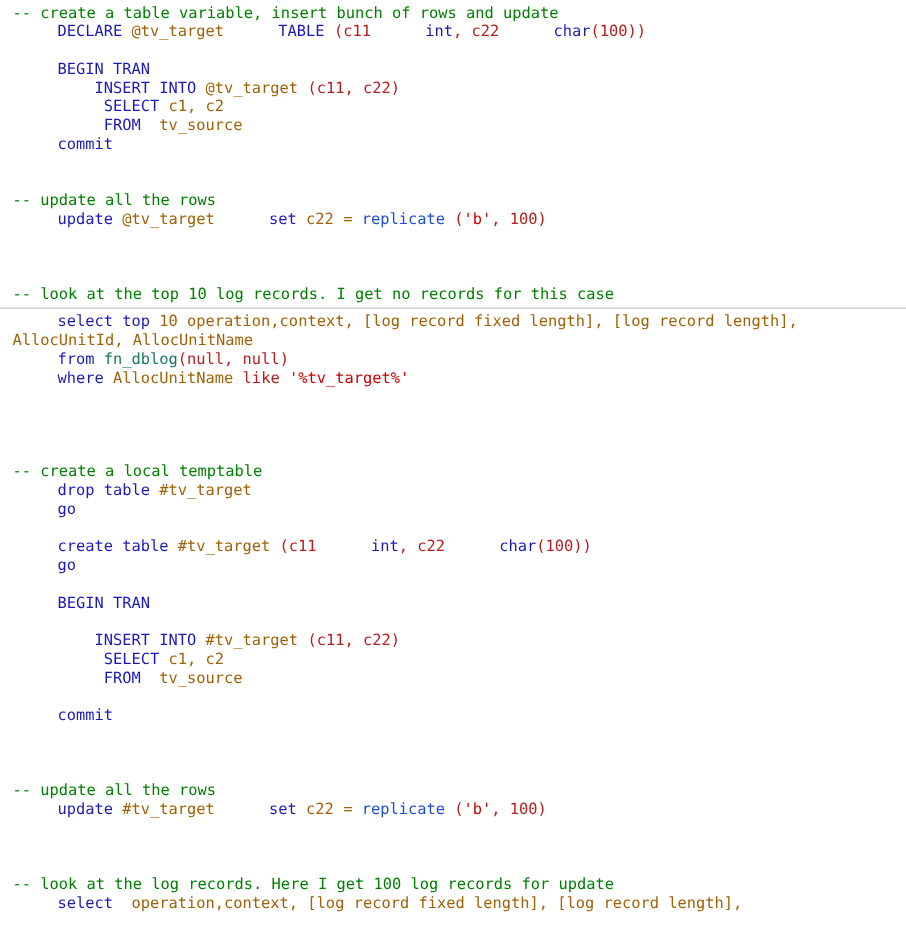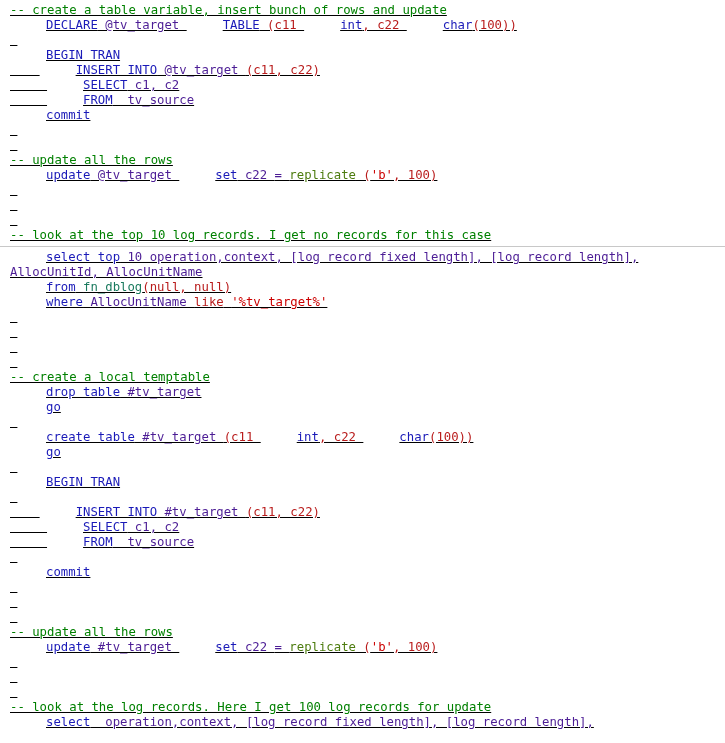--- a/index.html
+++ b/index.html
@@ -14,21 +14,20 @@
     overflow: hidden;
     font-family: "DejaVu Sans Mono", "Liberation Mono", monospace;
   }
   #code-listing {
     padding: 3px 0 0 0;
     margin: 0;
   }
   .code-block {
     margin: 0;
     padding: 0;
-    text-decoration: underline;
   }
   .code-line {
     font-family: "DejaVu Sans Mono", "Liberation Mono", monospace;
     font-size: 12.3px;
     line-height: 15px;
     height: 15px;
     white-space: pre;
     padding-left: 10px;
     color: #000000;
     letter-spacing: 0px;
@@ -41,24 +40,24 @@
     border-top: 1px solid #c8c8c8;
     margin: 3px 0 3px 0;
     height: 0;
     width: 100%;
     padding: 0;
   }
   
   .tok-comment  { color: #008000; }
   .tok-keyword  { color: #1a1ab8; margin-left: 36px; }
   .tok-string   { color: #cc0000; }
-  .tok-func     { color: #4d7c0f; }
+  .tok-func     { color: #1d4ed8; }
   .tok-sysfunc  { color: #1a7a5e; }
   .tok-lit      { color: #b91c1c; }
-  .tok-plain    { color: #4c1d95; }
+  .tok-plain    { color: #a16207; }
 </style>
 </head>
 <body>
 
 <div id="code-listing">
     <div class="code-block">
       <div class="code-line"><span class="tok-comment">-- create a table variable, insert bunch of rows and update</span></div>
       <div class="code-line"><span class="tok-keyword">DECLARE</span><span class="tok-plain"> @tv_target </span><span class="tok-keyword">TABLE</span><span class="tok-lit"> (c11 </span><span class="tok-keyword">int</span><span class="tok-lit">, c22 </span><span class="tok-keyword">char</span><span class="tok-lit">(100))</span></div>
       <div class="code-line blank">&nbsp;</div>
       <div class="code-line"><span class="tok-keyword">BEGIN TRAN</span></div>

